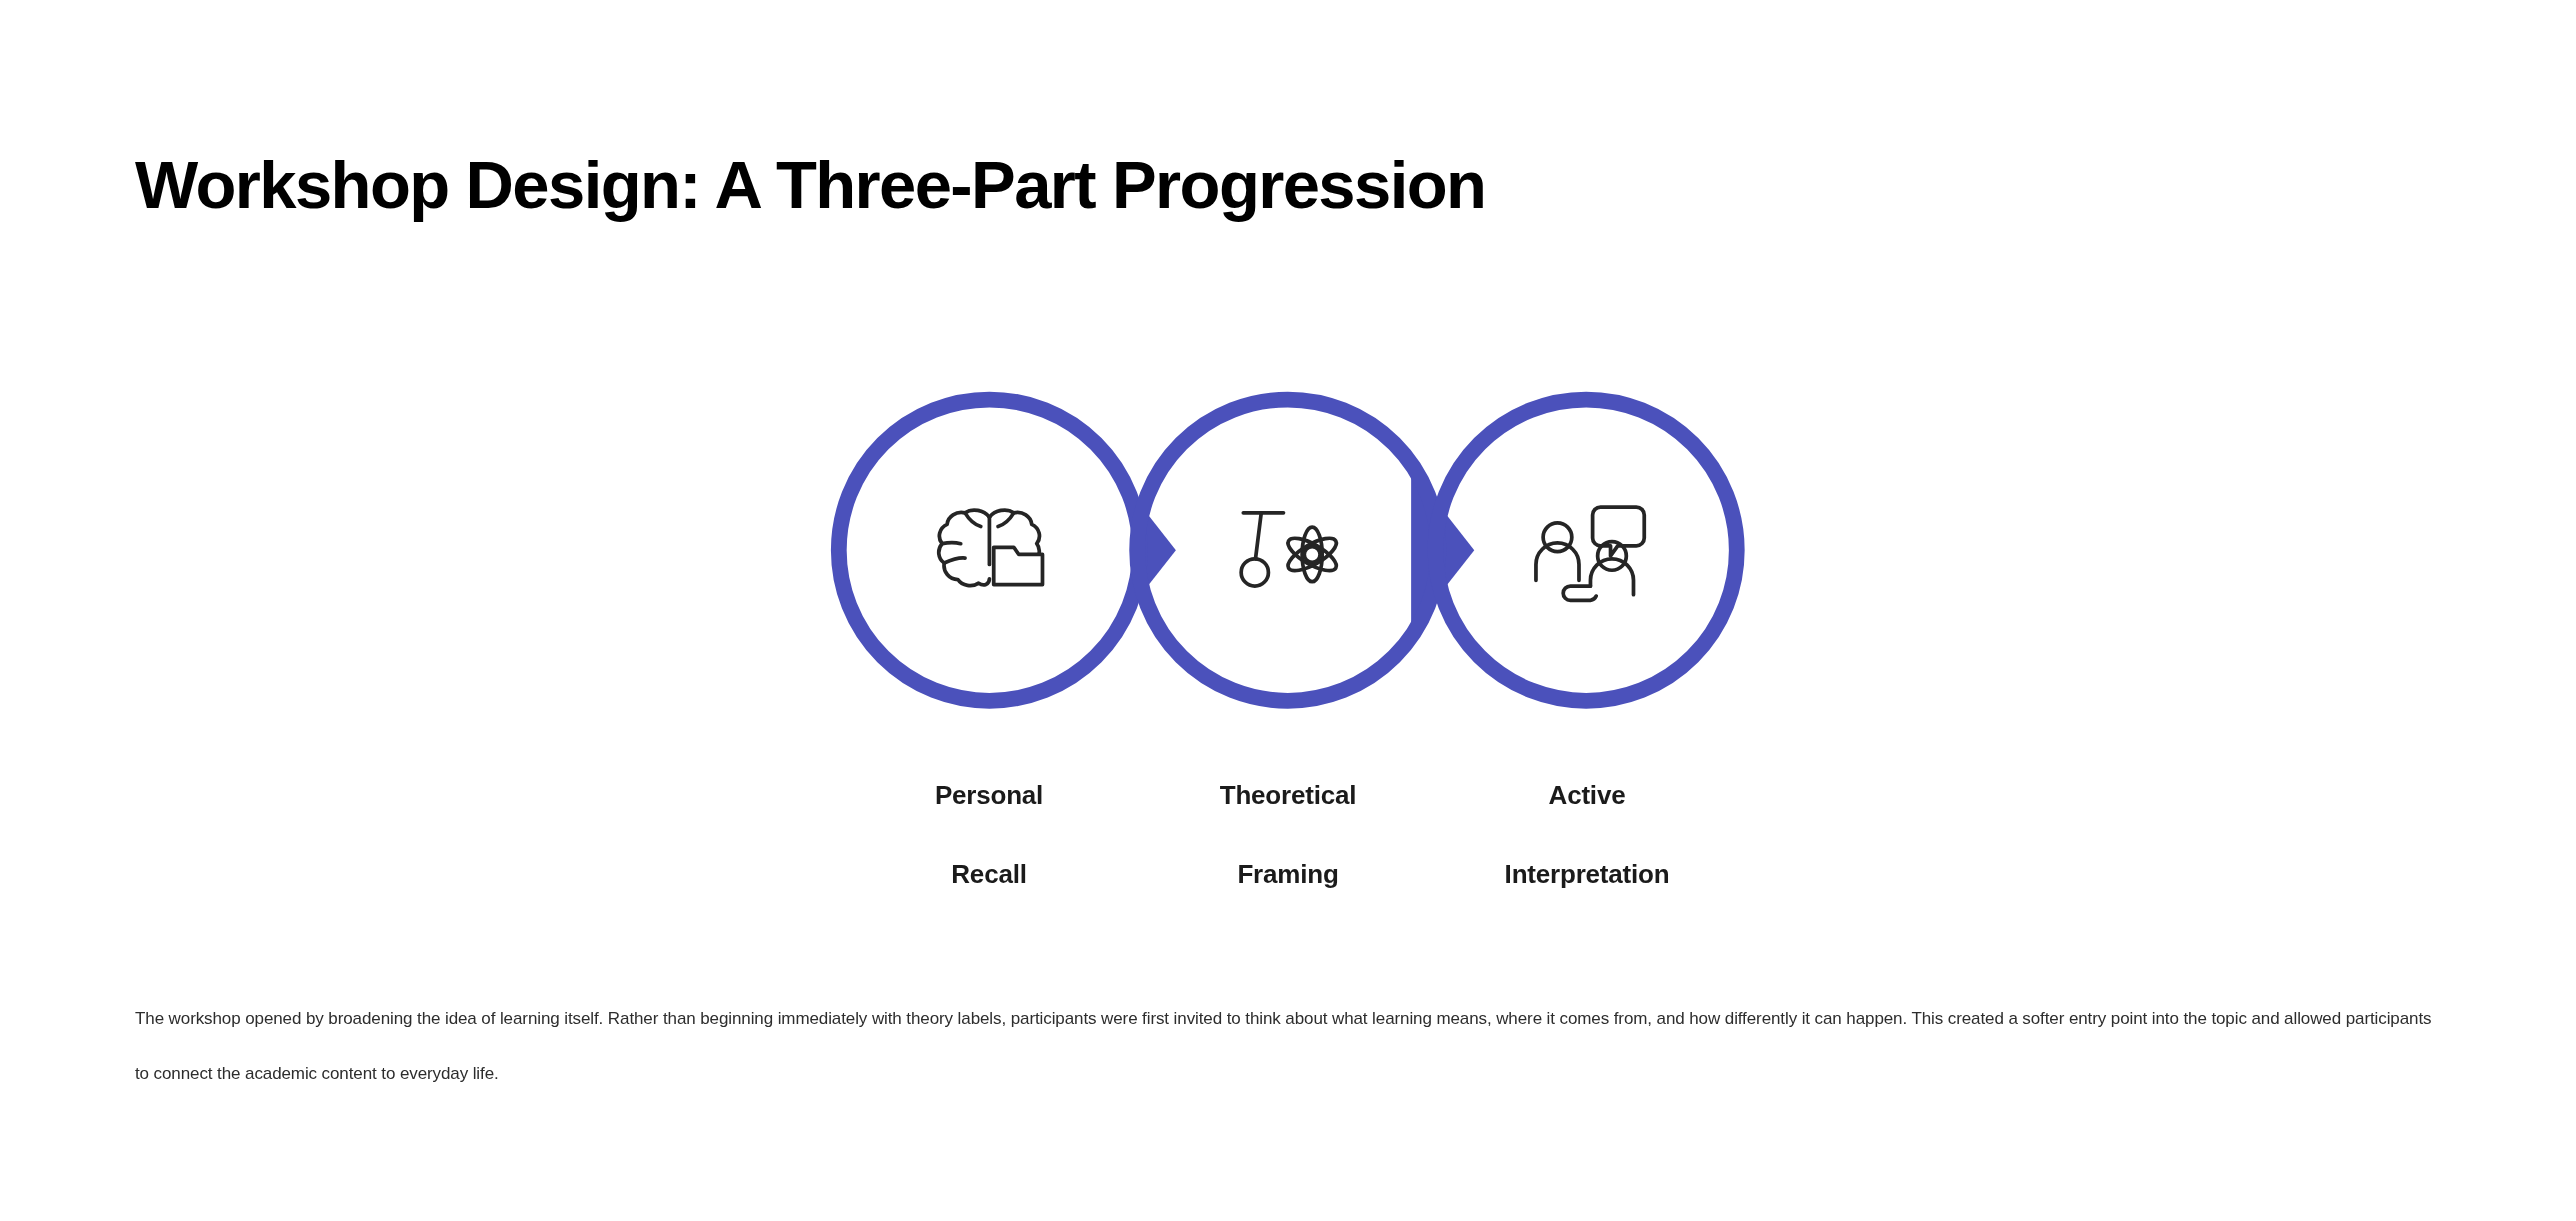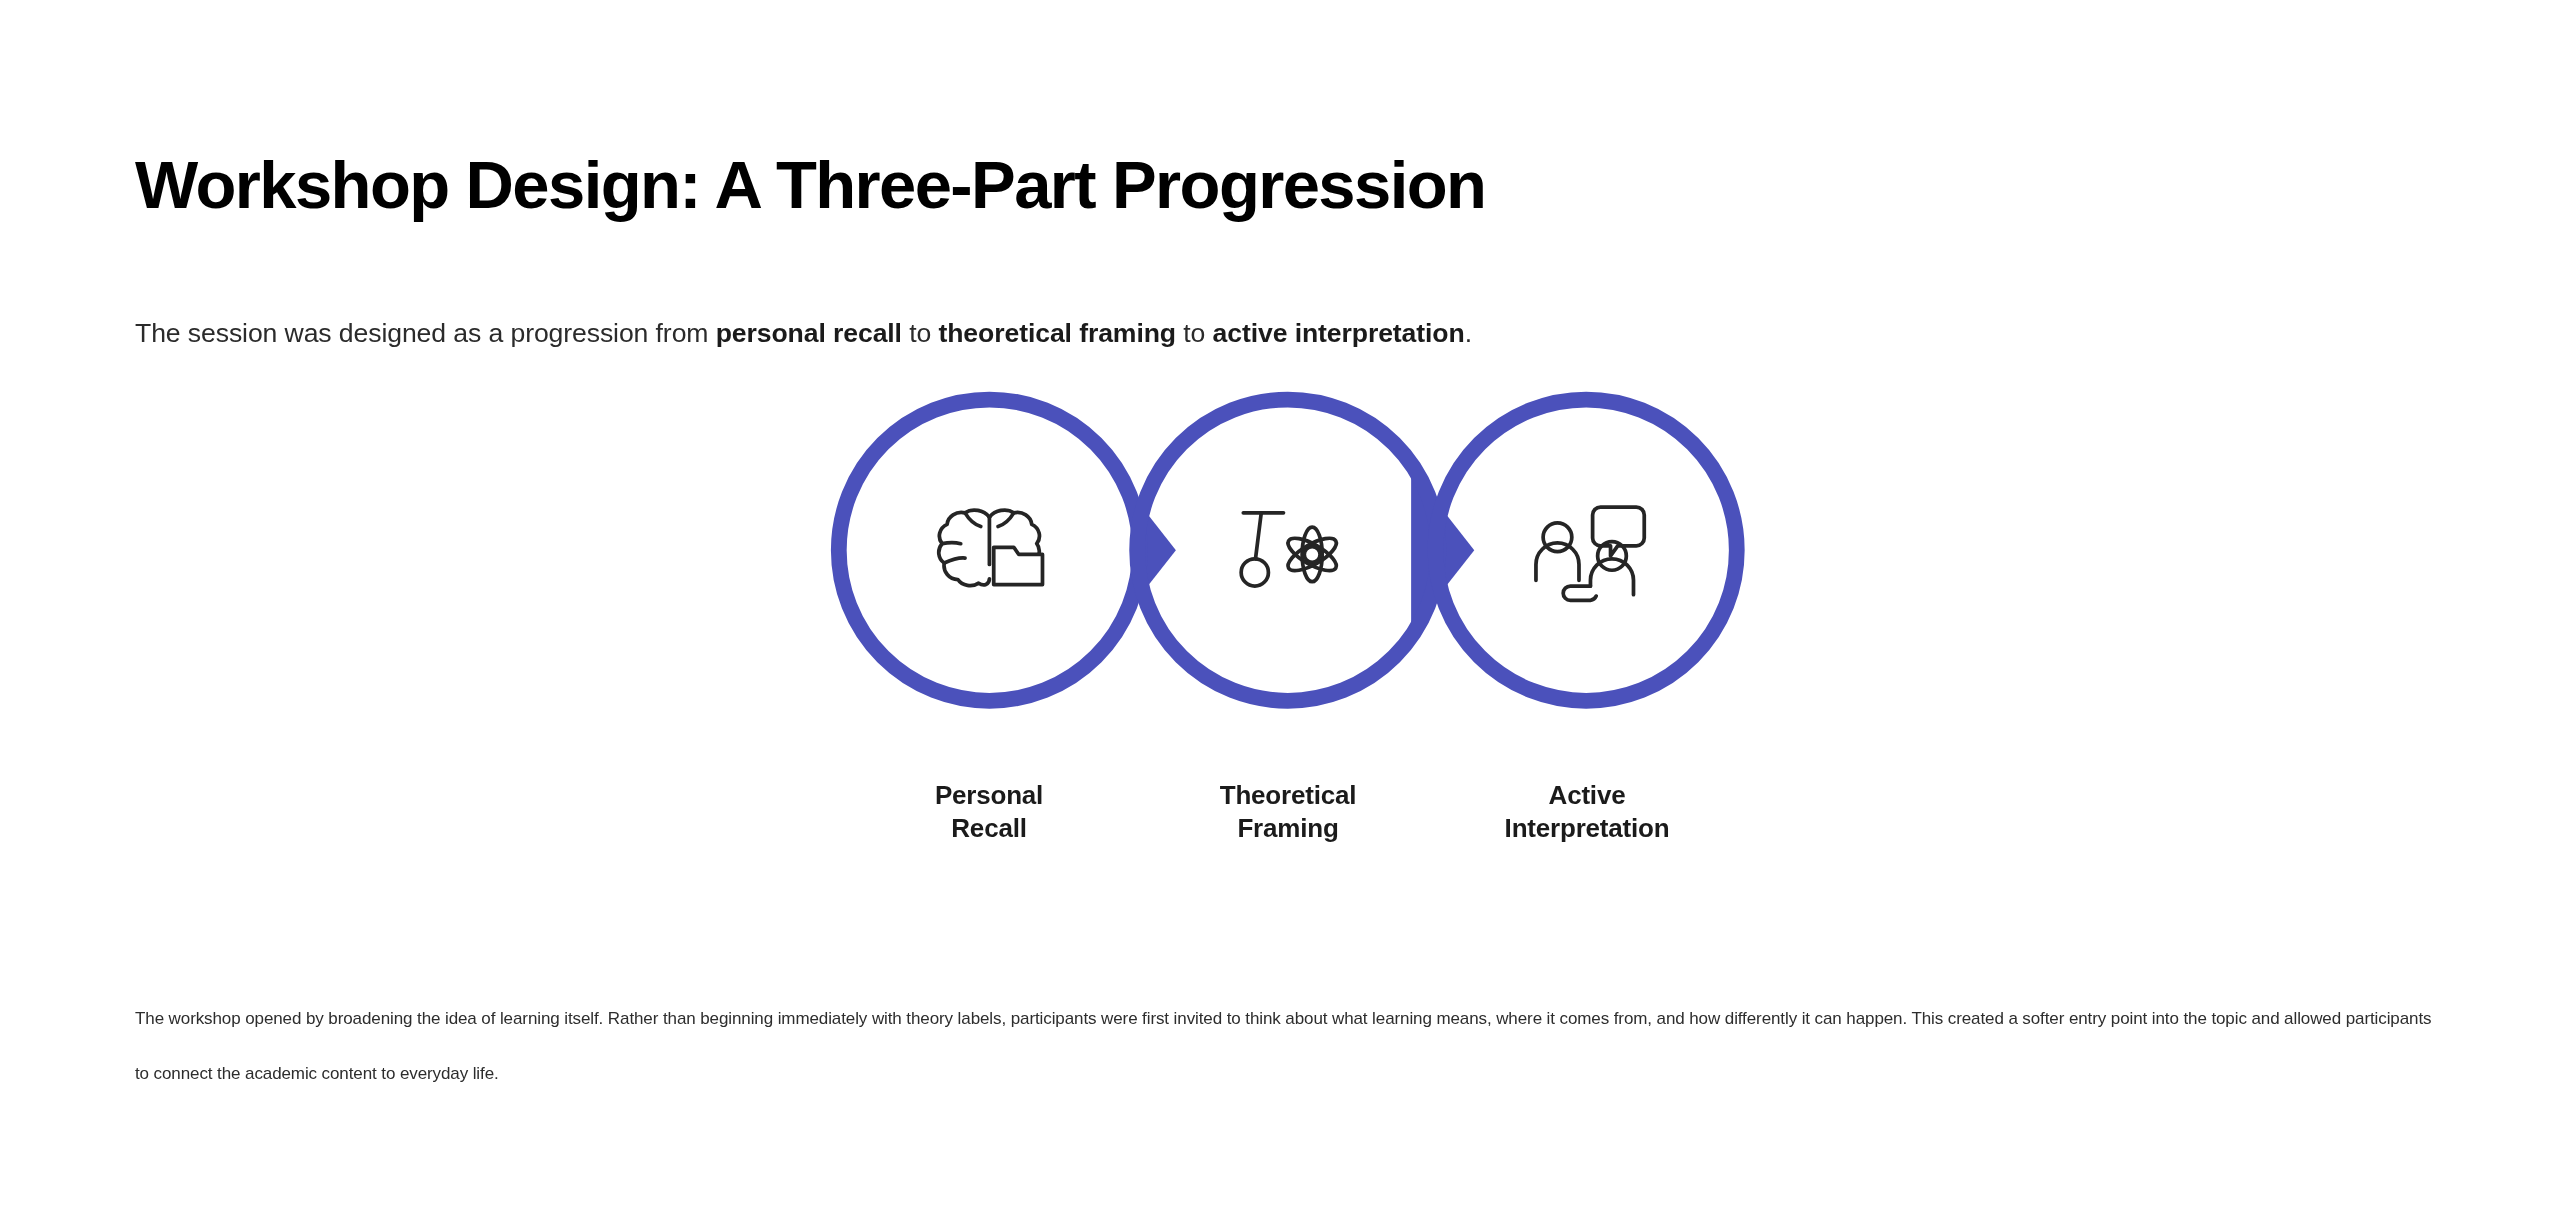--- a/index.html
+++ b/index.html
@@ -69,21 +69,21 @@
     position: absolute;
     top: 0;
     width: 302px;
     text-align: center;
     font-size: 26px;
     line-height: 1.27;
     font-weight: 700;
     color: #1b1b1b;
     letter-spacing: -0.2px;
   }
-  .stage-label .l2 { display: block; }
+  .stage-label .l2 { display: block; margin-top: 46px; }
   .stage-label.s0 { left: 27px; }
   .stage-label.s1 { left: 326px; }
   .stage-label.s2 { left: 625px; text-align: center; }
 
   
   .body-paragraph {
     position: absolute;
     left: 135px;
     top: 974px;
     width: 2312px;
@@ -93,23 +93,20 @@
     letter-spacing: -0.1px;
   }
 </style>
 </head>
 <body>
 
 <div class="page">
 
   <h1 class="page-title">Workshop Design: A Three-Part Progression</h1>
 
-  <p class="intro-line">
-    <span>The session was designed as a progression from </span><b>personal recall</b><span> to </span><b>theoretical framing</b><span> to </span><b>active interpretation</b><span>.</span>
-  </p>
 
   <div class="diagram">
     <svg width="955" height="416" viewBox="0 0 1330 580" xmlns="http://www.w3.org/2000/svg">
 
       <g>
         <path d="M 420 135 L 508 247 L 420 359 Z" fill="#4b51bb"></path>
       </g>
       <g>
         <path d="M 836 135 L 924 247 L 836 359 Z" fill="#4b51bb"></path>
       </g>

